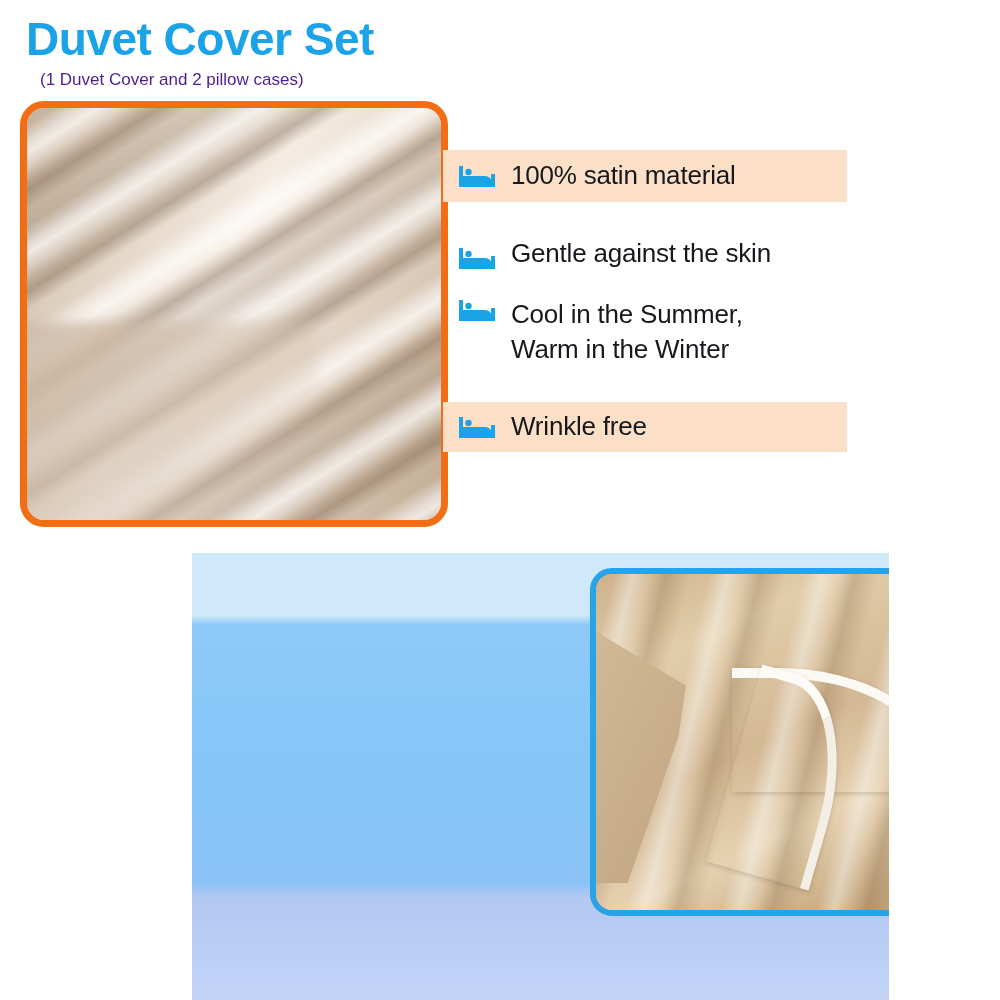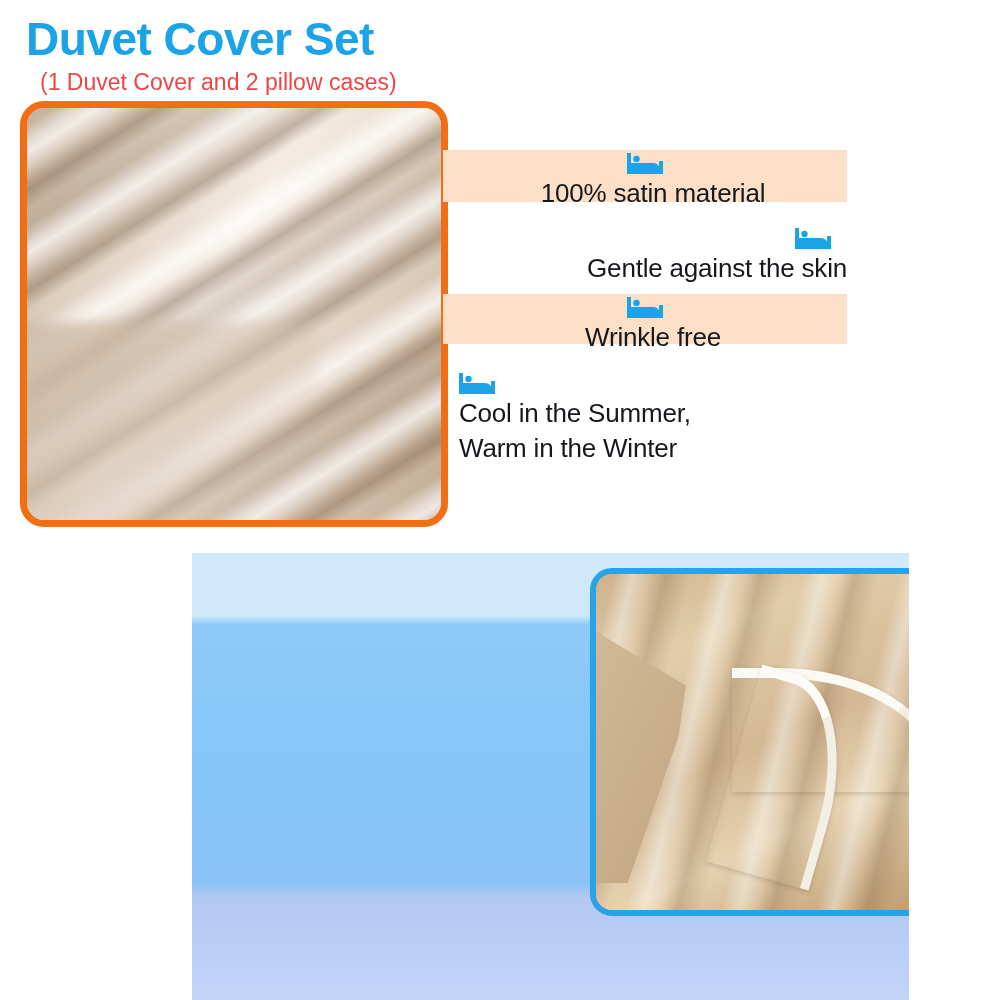--- a/index.html
+++ b/index.html
@@ -11,42 +11,41 @@
   body {
     font-family: "Liberation Sans", sans-serif;
   }
 
   #canvas {
     position: relative;
     width: 889px;
     height: 1000px;
     overflow: hidden;
     background: #ffffff;
-    padding-left: 20px;
   }
 
   
   .page-title {
     position: absolute;
     left: 26px;
     top: 16px;
     font-size: 46px;
     font-weight: bold;
     letter-spacing: -0.5px;
     color: #1ba3e8;
     line-height: 1;
     white-space: nowrap;
   }
   .page-subtitle {
     position: absolute;
     left: 40px;
     top: 71px;
-    font-size: 23px;
+    font-size: 17px;
     font-weight: normal;
-    color: #ef4444;
+    color: #4c1d95;
     line-height: 1;
     white-space: nowrap;
   }
 
   
   .fabric-frame {
     position: absolute;
     left: 20px;
     top: 101px;
     width: 428px;
@@ -110,21 +109,20 @@
     left: 443px;
     top: 150px;
     width: 404px;
   }
   .feature-row {
     position: relative;
     display: flex;
     align-items: flex-start;
     box-sizing: border-box;
     padding: 0 0 0 16px;
-    flex-direction: column;
   }
   .feature-row.band-0 { height: 52px; background: #fbdfc7; align-items: center; }
   .feature-row.band-1 { height: 46px; background: transparent; align-items: flex-end; margin-top: 23px; }
   .feature-row.band-2 { height: 50px; background: #fbdfc7; align-items: center; margin-top: 23px; }
   .feature-row.band-3 { height: 86px; background: transparent; align-items: flex-start; margin-top: 22px; padding-top: 4px; }
 
   .bed-icon {
     flex: 0 0 auto;
     width: 38px;
     height: 26px;
@@ -285,43 +283,43 @@
       <svg class="bed-icon" viewBox="0 0 38 26">
         <rect x="0" y="3" width="4" height="21" fill="#1ba3e8"></rect>
         <circle cx="9.5" cy="9" r="3.2" fill="#1ba3e8"></circle>
         <path d="M4 13 h22 a7 7 0 0 1 7 7 v1 h-29 z" fill="#1ba3e8"></path>
         <rect x="32" y="11" width="4" height="13" fill="#1ba3e8"></rect>
         <rect x="2" y="21" width="34" height="3" fill="#1ba3e8"></rect>
       </svg>
       <span class="feature-text">Gentle against the skin</span>
     </div>
 
-    <div class="feature-row band-2">
-      <svg class="bed-icon" viewBox="0 0 38 26">
-        <rect x="0" y="3" width="4" height="21" fill="#1ba3e8"></rect>
-        <circle cx="9.5" cy="9" r="3.2" fill="#1ba3e8"></circle>
-        <path d="M4 13 h22 a7 7 0 0 1 7 7 v1 h-29 z" fill="#1ba3e8"></path>
-        <rect x="32" y="11" width="4" height="13" fill="#1ba3e8"></rect>
-        <rect x="2" y="21" width="34" height="3" fill="#1ba3e8"></rect>
-      </svg>
-      <span class="feature-text">Wrinkle free</span>
-    </div>
-
     <div class="feature-row band-3">
       <svg class="bed-icon" viewBox="0 0 38 26">
         <rect x="0" y="3" width="4" height="21" fill="#1ba3e8"></rect>
         <circle cx="9.5" cy="9" r="3.2" fill="#1ba3e8"></circle>
         <path d="M4 13 h22 a7 7 0 0 1 7 7 v1 h-29 z" fill="#1ba3e8"></path>
         <rect x="32" y="11" width="4" height="13" fill="#1ba3e8"></rect>
         <rect x="2" y="21" width="34" height="3" fill="#1ba3e8"></rect>
       </svg>
       <span class="feature-text">Cool in the Summer,
 Warm in the Winter</span>
     </div>
 
+    <div class="feature-row band-2">
+      <svg class="bed-icon" viewBox="0 0 38 26">
+        <rect x="0" y="3" width="4" height="21" fill="#1ba3e8"></rect>
+        <circle cx="9.5" cy="9" r="3.2" fill="#1ba3e8"></circle>
+        <path d="M4 13 h22 a7 7 0 0 1 7 7 v1 h-29 z" fill="#1ba3e8"></path>
+        <rect x="32" y="11" width="4" height="13" fill="#1ba3e8"></rect>
+        <rect x="2" y="21" width="34" height="3" fill="#1ba3e8"></rect>
+      </svg>
+      <span class="feature-text">Wrinkle free</span>
+    </div>
+
   </div>
 
   <div class="blue-panel">
 
 
     <div class="tie-frame">
       <div class="tie-photo">
         <div class="tie-corner-wedge"></div>
         <div class="ribbon ribbon-right"></div>
         <div class="ribbon ribbon-down"></div>

